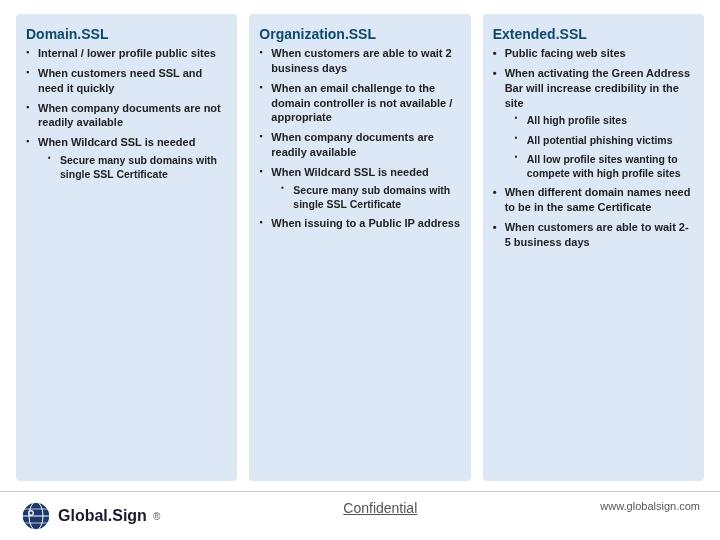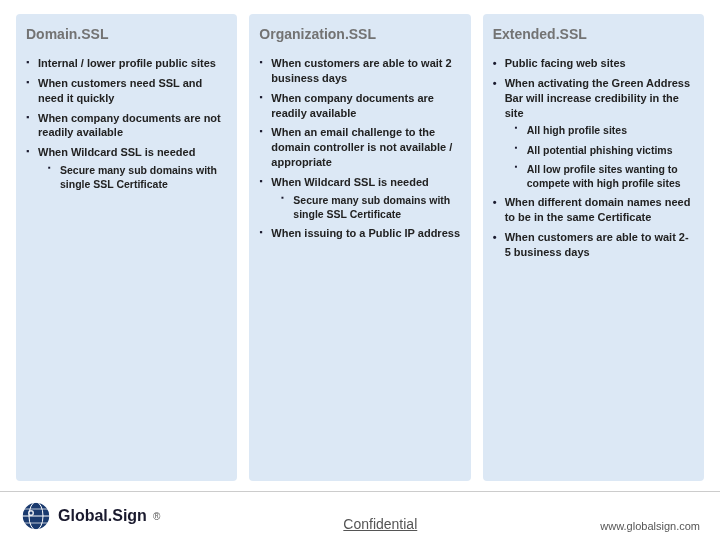--- a/index.html
+++ b/index.html
@@ -46,22 +46,21 @@
       background: #dce8f5;
       border-radius: 4px;
       padding: 12px 10px;
       display: flex;
       flex-direction: column;
     }
 
     .card-title {
       font-size: 14px;
       font-weight: bold;
-      color: #737373;
-      margin-bottom: 10px;
+      color: #0c4a6e;
       padding-bottom: 4px;
     }
 
     .card ul {
       list-style: none;
       padding: 0;
     }
 
     .card ul li {
       font-size: 11px;
@@ -98,21 +97,21 @@
 
     .sub-list li::before {
       content: "▪" !important;
       font-size: 8px !important;
     }
 
     
     .footer {
       display: flex;
       justify-content: space-between;
-      align-items: flex-end;
+      align-items: flex-start;
       padding: 8px 20px;
       border-top: 1px solid #ccc;
       flex-shrink: 0;
     }
 
     .logo-container {
       display: flex;
       align-items: center;
       gap: 6px;
     }
@@ -155,22 +154,22 @@
           <li>When company documents are not readily available</li>
           <li>When Wildcard SSL is needed<ul class="sub-list">
               <li>Secure many sub domains with single SSL Certificate</li>
             </ul></li>
         </ul>
       </div>
       <div class="card">
         <div class="card-title">Organization.SSL</div>
         <ul>
           <li>When customers are able to wait 2 business days</li>
+          <li>When an email challenge to the domain controller is not available / appropriate</li>
           <li>When company documents are readily available</li>
-          <li>When an email challenge to the domain controller is not available / appropriate</li>
           <li>When Wildcard SSL is needed<ul class="sub-list">
               <li>Secure many sub domains with single SSL Certificate</li>
             </ul></li>
           <li>When issuing to a Public IP address</li>
         </ul>
       </div>
       <div class="card">
         <div class="card-title">Extended.SSL</div>
         <ul>
           <li class="dot-bullet">Public facing web sites</li>

